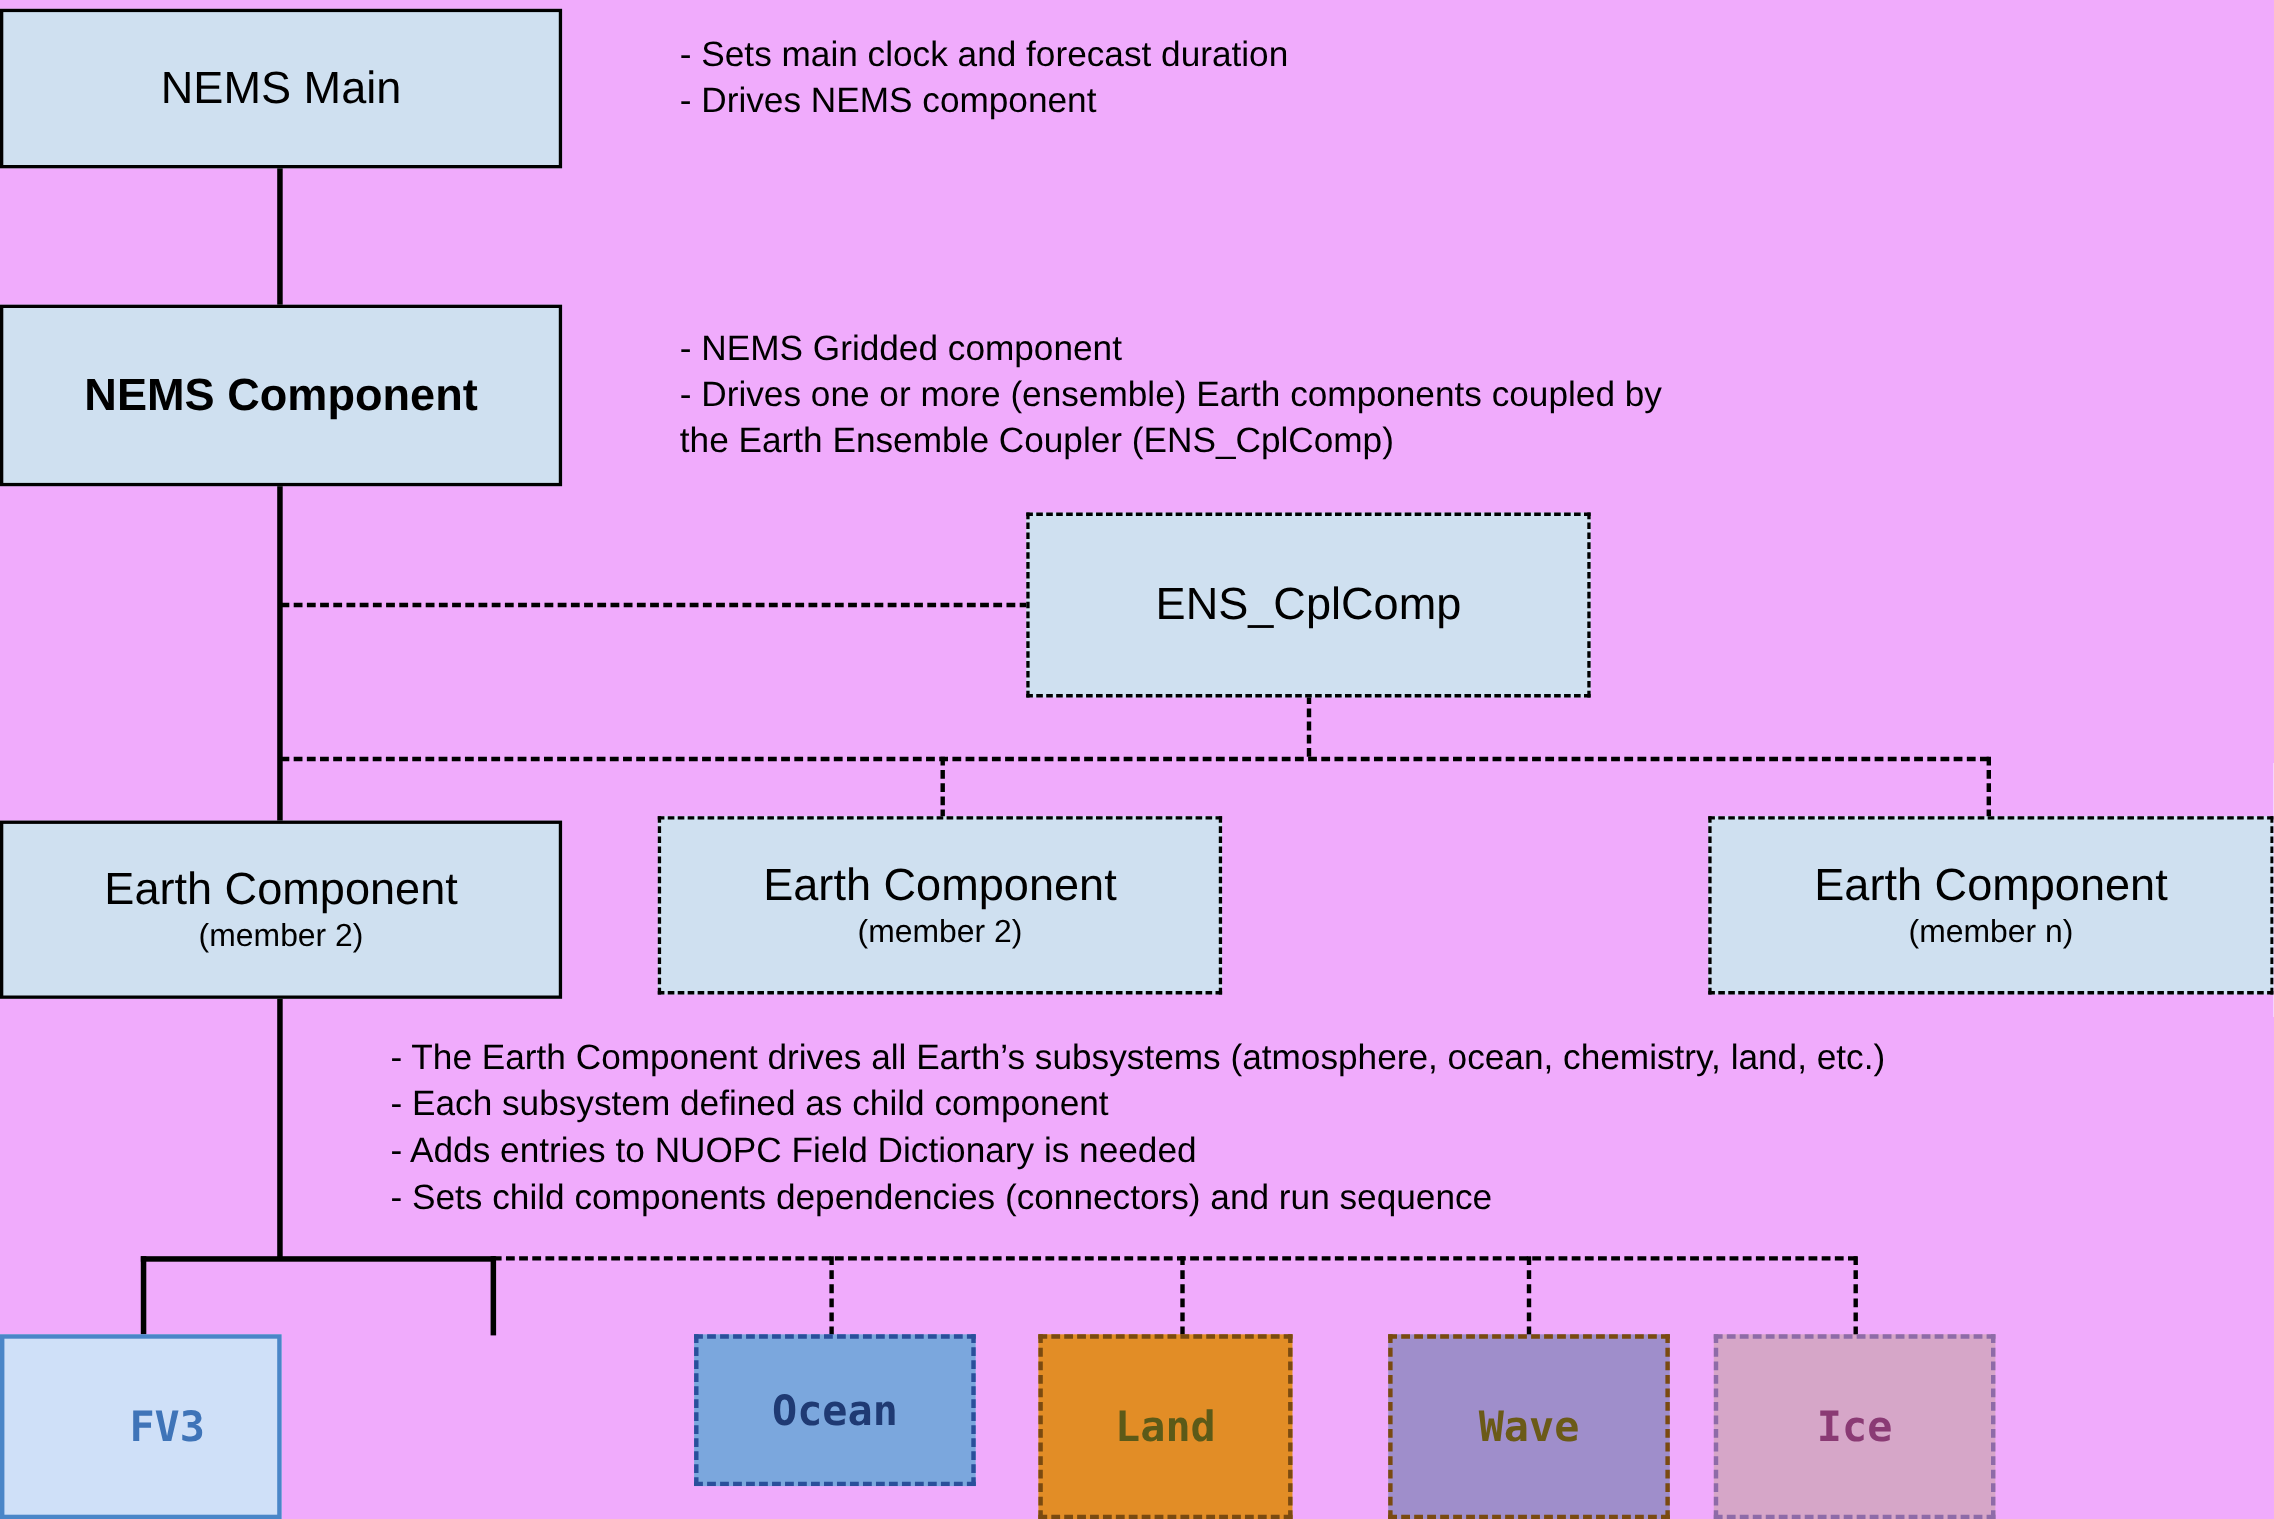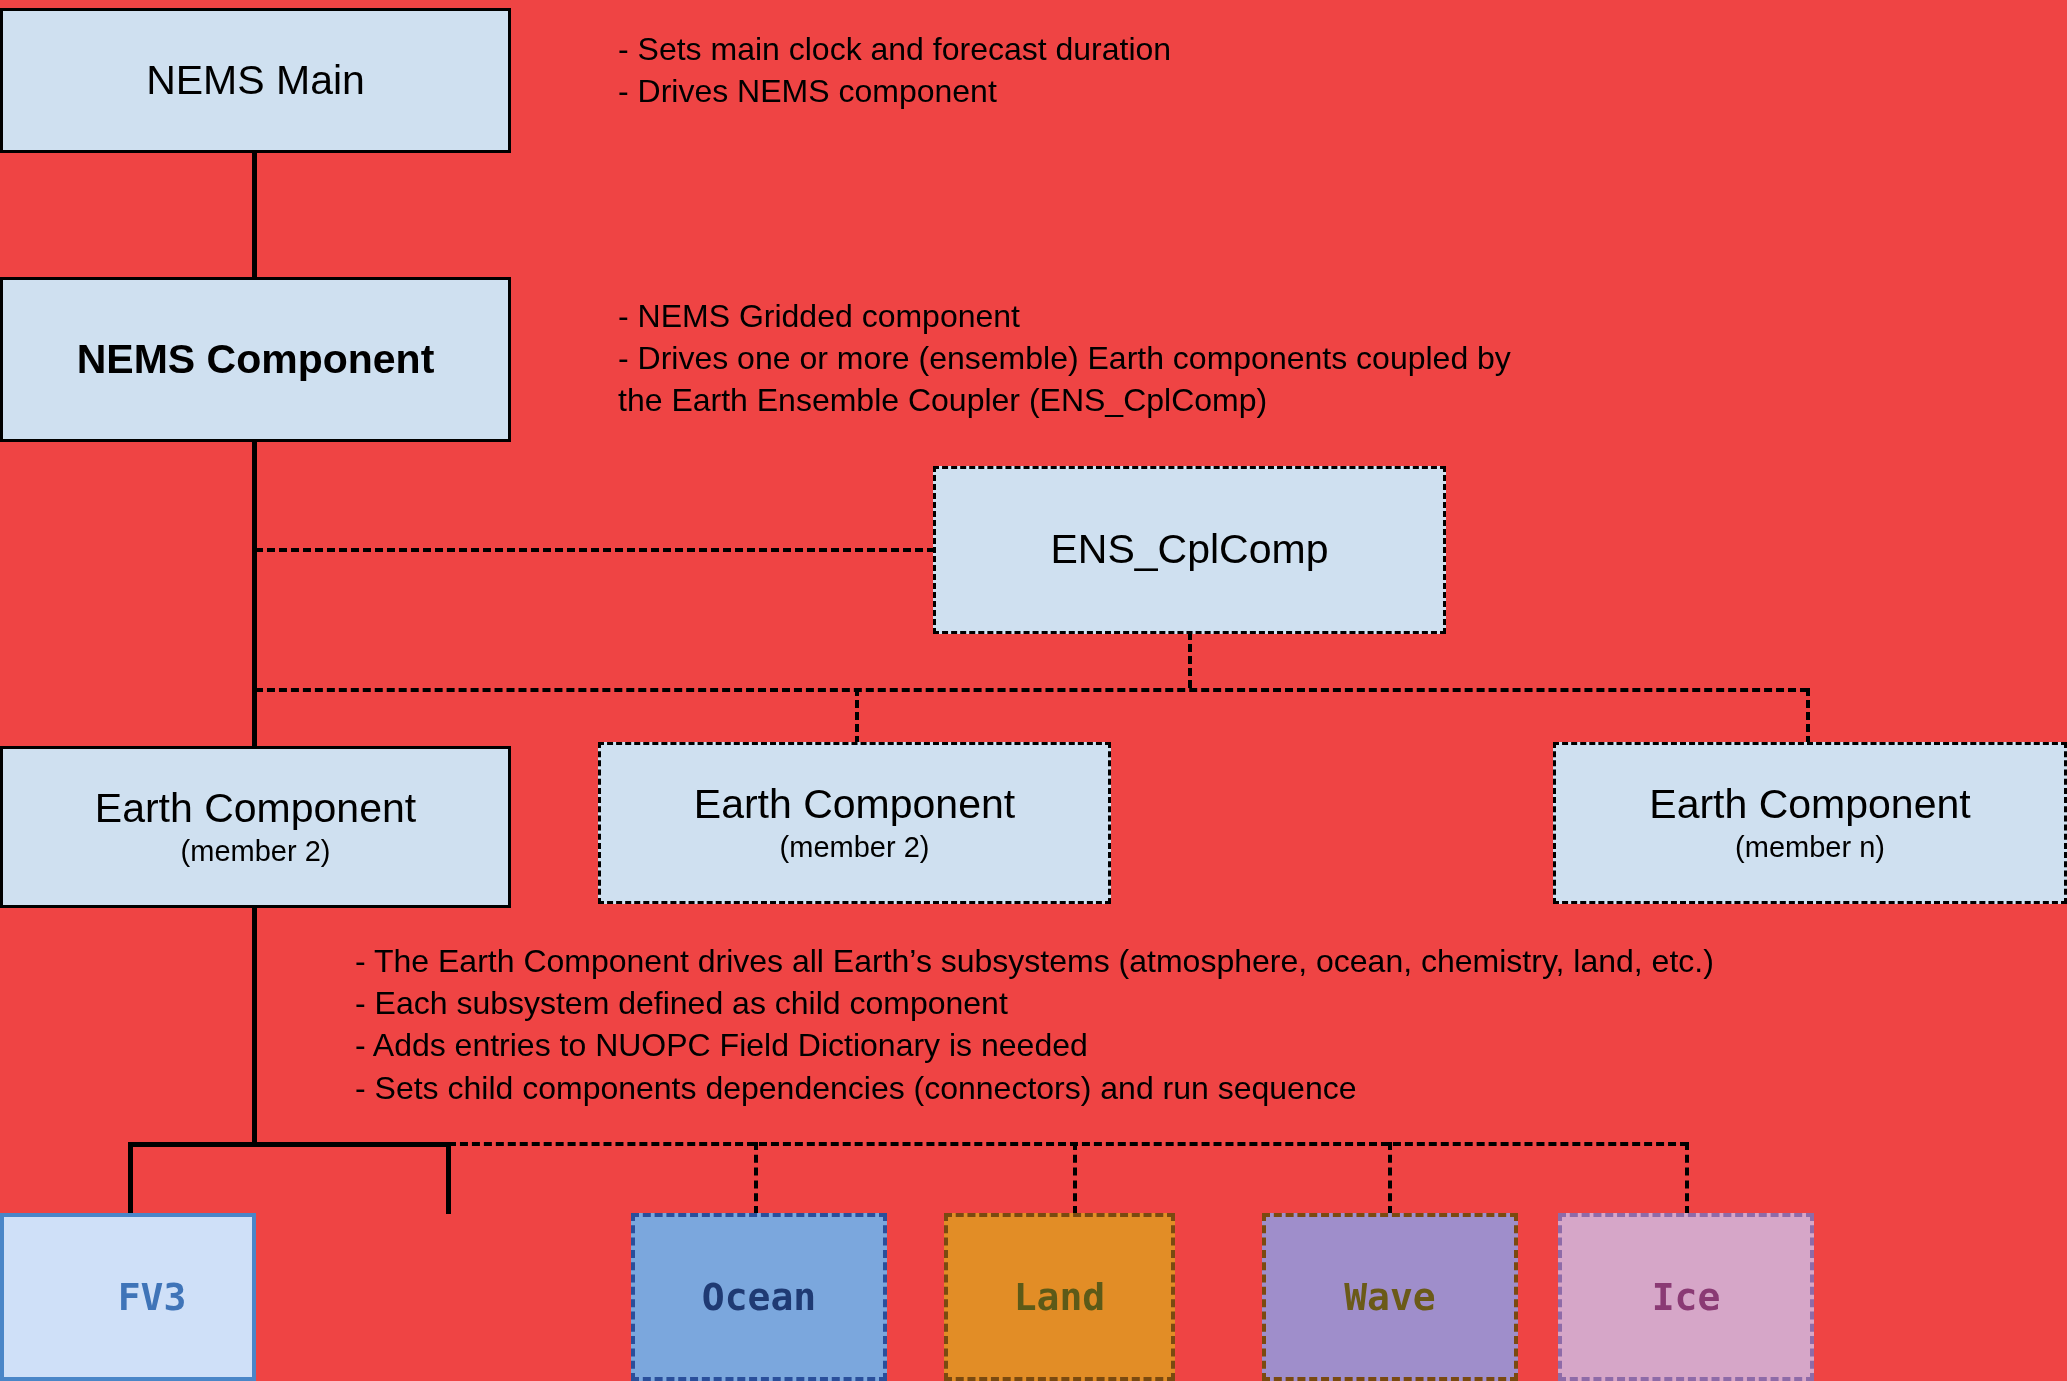--- a/index.html
+++ b/index.html
@@ -7,21 +7,21 @@
     padding: 0;
     background: #ffffff;
   }
   body {
     font-family: "Liberation Sans", sans-serif;
   }
   #canvas {
     position: relative;
     width: 2067px;
     height: 1381px;
-    background: #ef4444;
+    background: #f0abfc;
     overflow: hidden;
   }
   .box {
     position: absolute;
     box-sizing: border-box;
     display: flex;
     flex-direction: column;
     align-items: center;
     justify-content: center;
     text-align: center;
@@ -150,21 +150,21 @@
   <div class="note" style="left:355px; top:940px; width:1680px;">- The Earth Component drives all Earth’s subsystems (atmosphere, ocean, chemistry, land, etc.)
 - Each subsystem defined as child component
 - Adds entries to NUOPC Field Dictionary is needed
 - Sets child components dependencies (connectors) and run sequence</div>
 
   <div class="leaf" id="leaf-0" style="left: 0px; top: 1213px; width: 256px; height: 168px; background: rgb(207, 224, 248); border: 4px solid rgb(74, 134, 200); color: rgb(63, 116, 184); padding-left: 48px;">
     <span>FV3</span>
   </div>
 
 
-  <div class="leaf" id="leaf-2" style="left: 631px; top: 1213px; width: 256px; height: 168px; background: rgb(123, 167, 221); border: 4px dashed rgb(42, 79, 155); color: rgb(31, 58, 115);">
+  <div class="leaf" id="leaf-2" style="left: 631px; top: 1213px; width: 256px; height: 138px; background: rgb(123, 167, 221); border: 4px dashed rgb(42, 79, 155); color: rgb(31, 58, 115);">
     <span>Ocean</span>
   </div>
 
   <div class="leaf" id="leaf-3" style="left: 944px; top: 1213px; width: 231px; height: 168px; background: rgb(226, 141, 38); border: 4px dashed rgb(122, 74, 16); color: rgb(92, 90, 24);">
     <span>Land</span>
   </div>
 
   <div class="leaf" id="leaf-4" style="left: 1262px; top: 1213px; width: 256px; height: 168px; background: rgb(159, 142, 203); border: 4px dashed rgb(122, 74, 16); color: rgb(107, 90, 24);">
     <span>Wave</span>
   </div>

